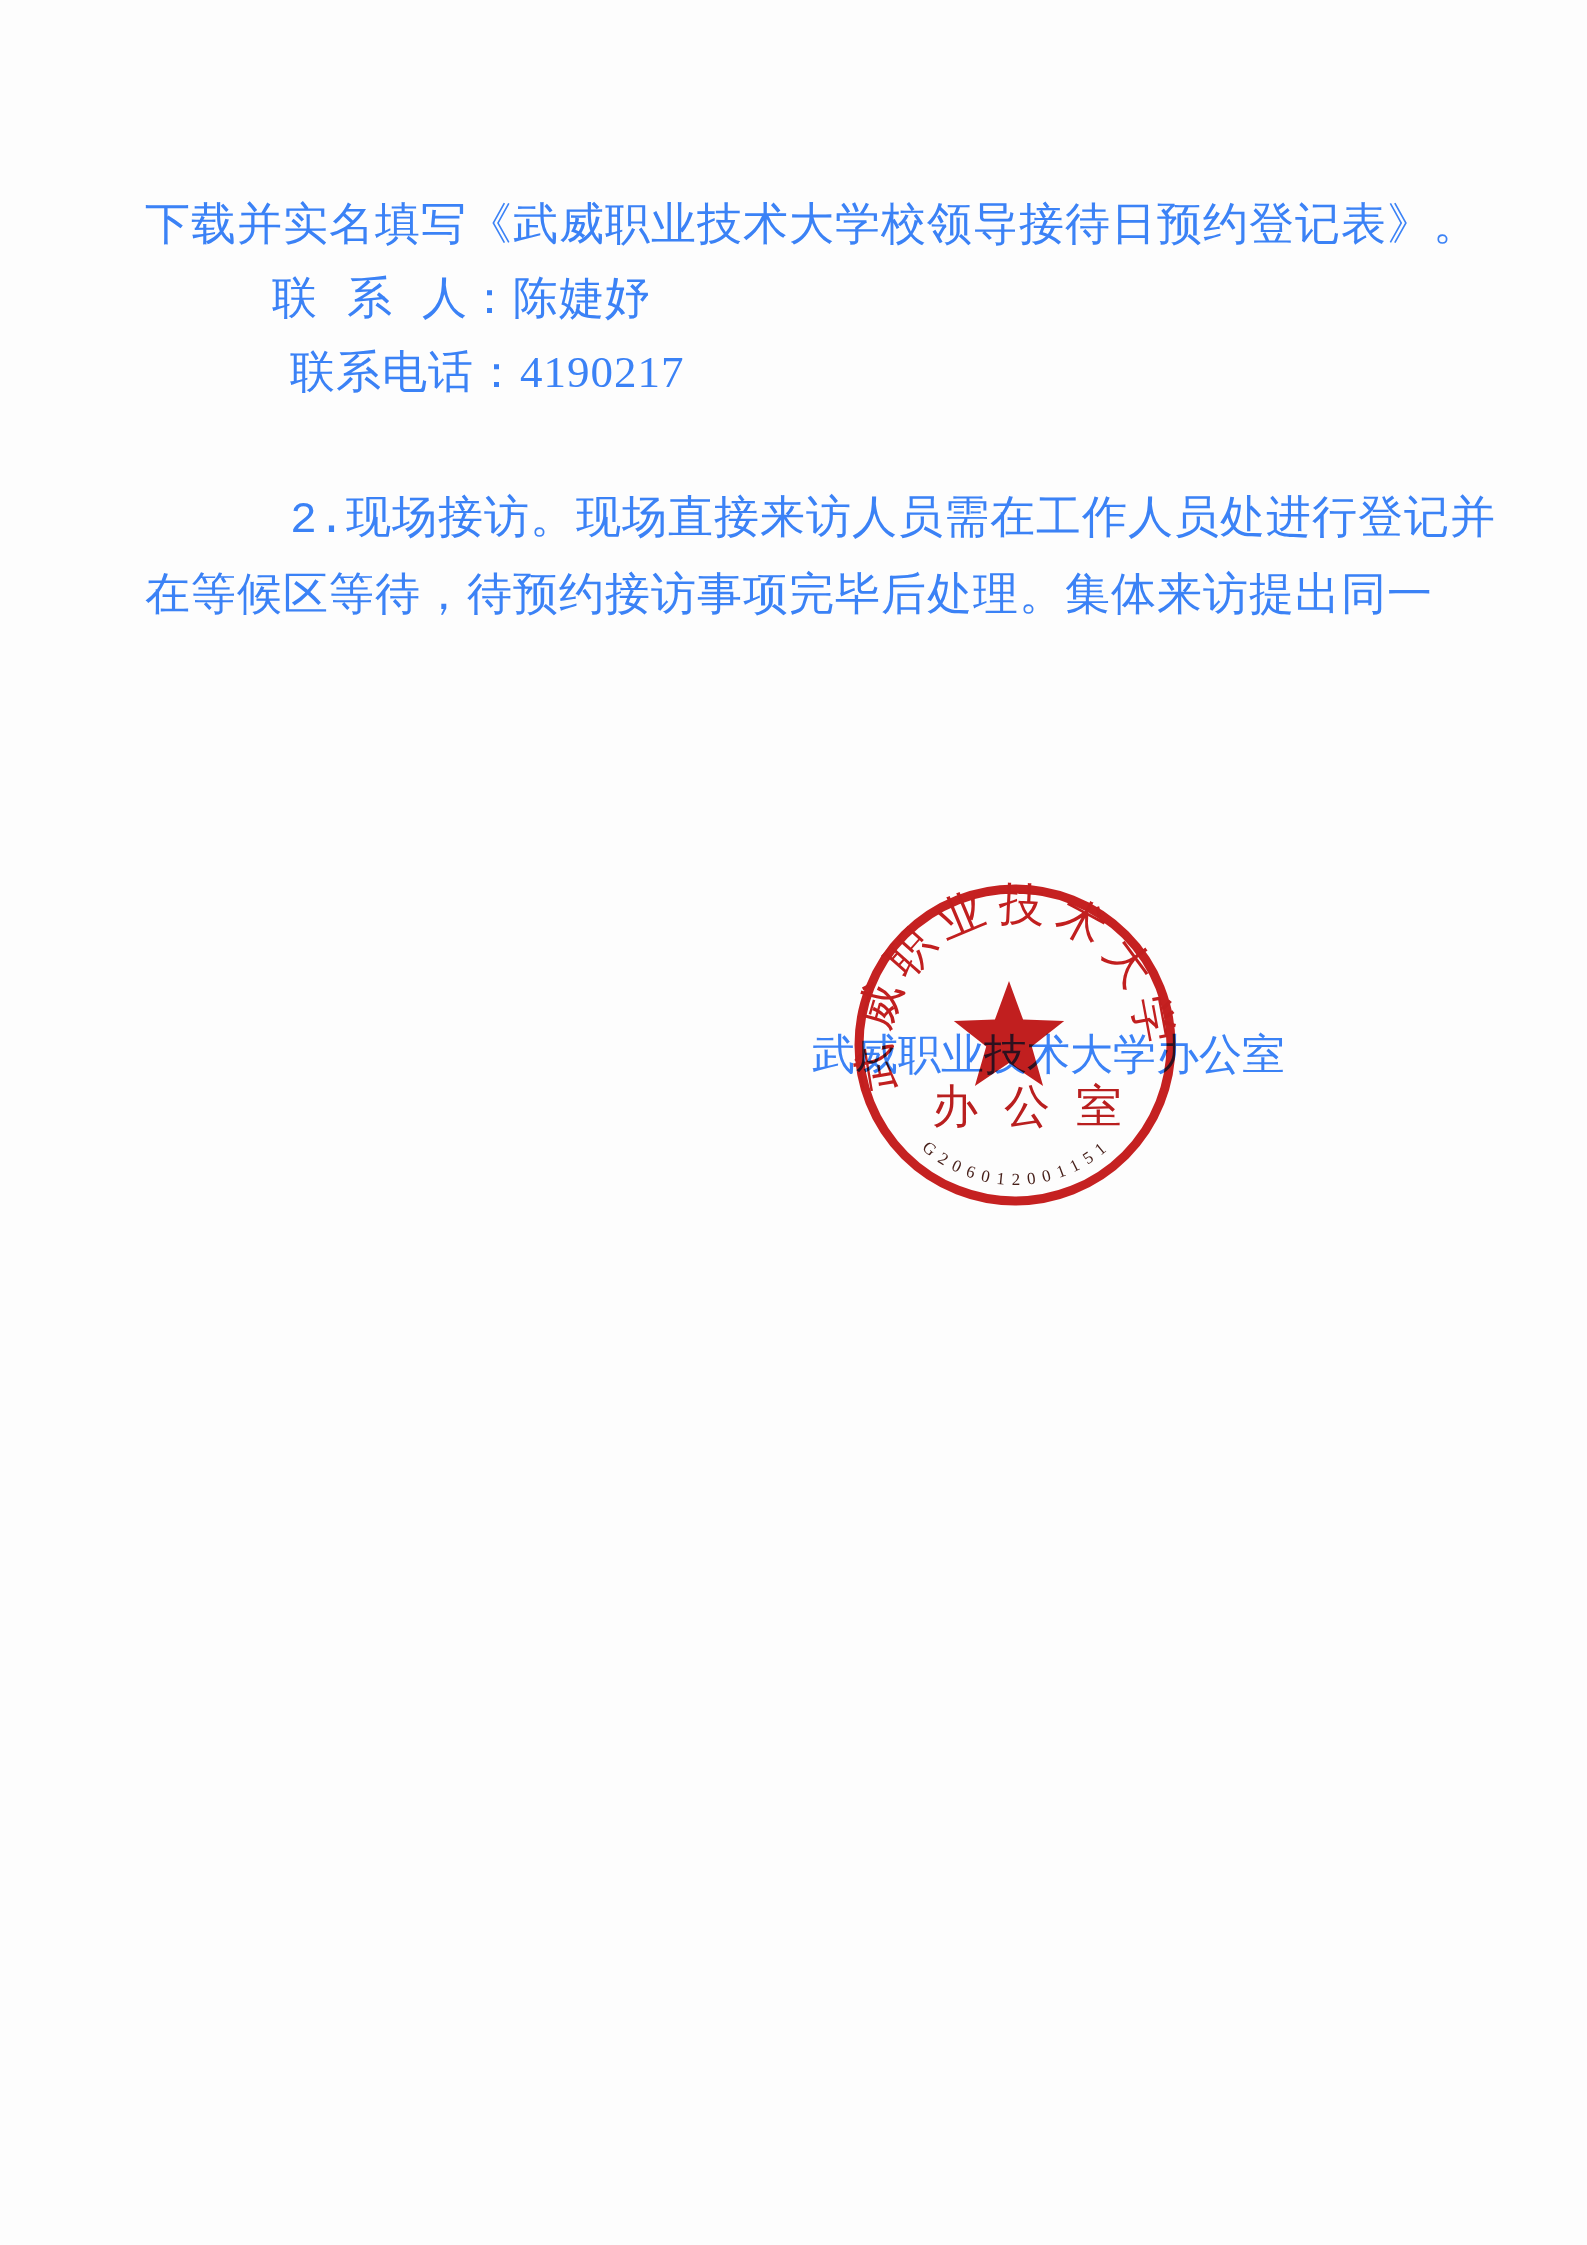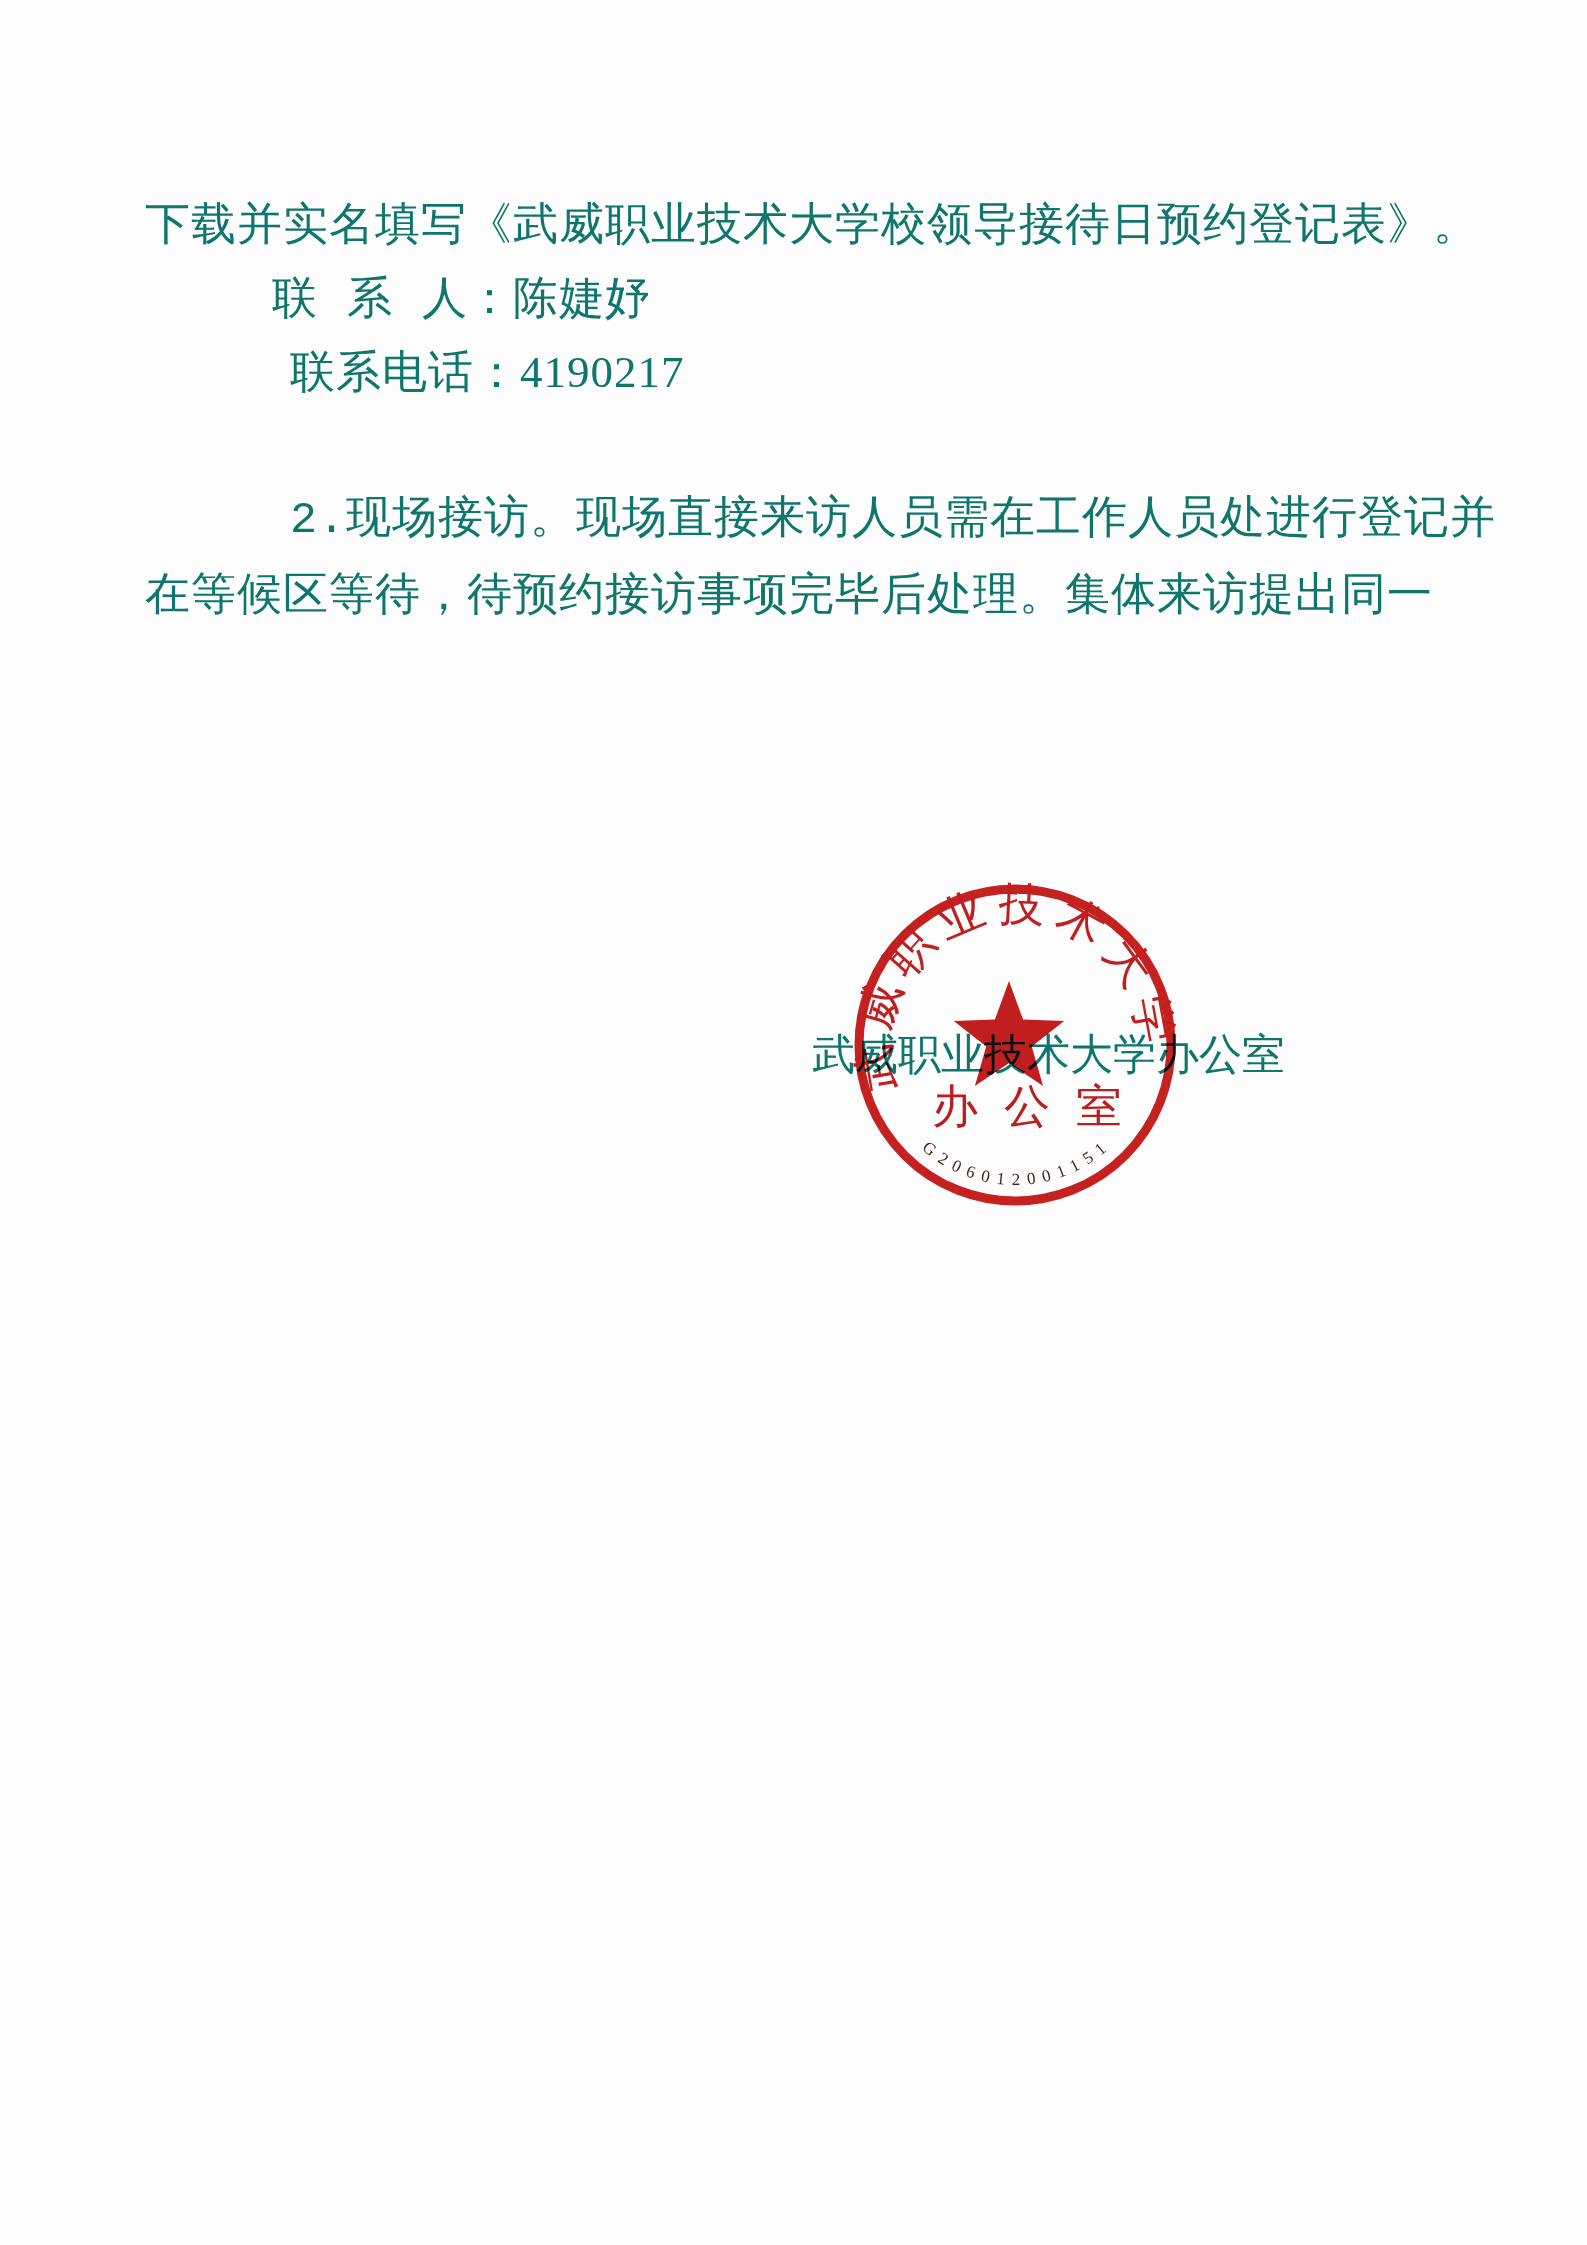--- a/index.html
+++ b/index.html
@@ -4,21 +4,21 @@
 <style>
   html, body { margin: 0; padding: 0; background: #e8e8e8; }
   .page {
     position: relative;
     width: 1587px;
     height: 2245px;
     margin: 0 auto;
     background: #fdfdfd;
     overflow: hidden;
     font-family: "Liberation Serif", "DejaVu Serif", serif;
-    color: #0f766e;
+    color: #3b82f6;
   }
   .line {
     position: absolute;
     font-size: 45px;
     line-height: 1;
     white-space: nowrap;
     letter-spacing: 1px;
   }
   .ls-wide  { letter-spacing: 30px; margin-right: -30px; }
   .ls-xwide { letter-spacing: 93px; margin-right: -93px; }

